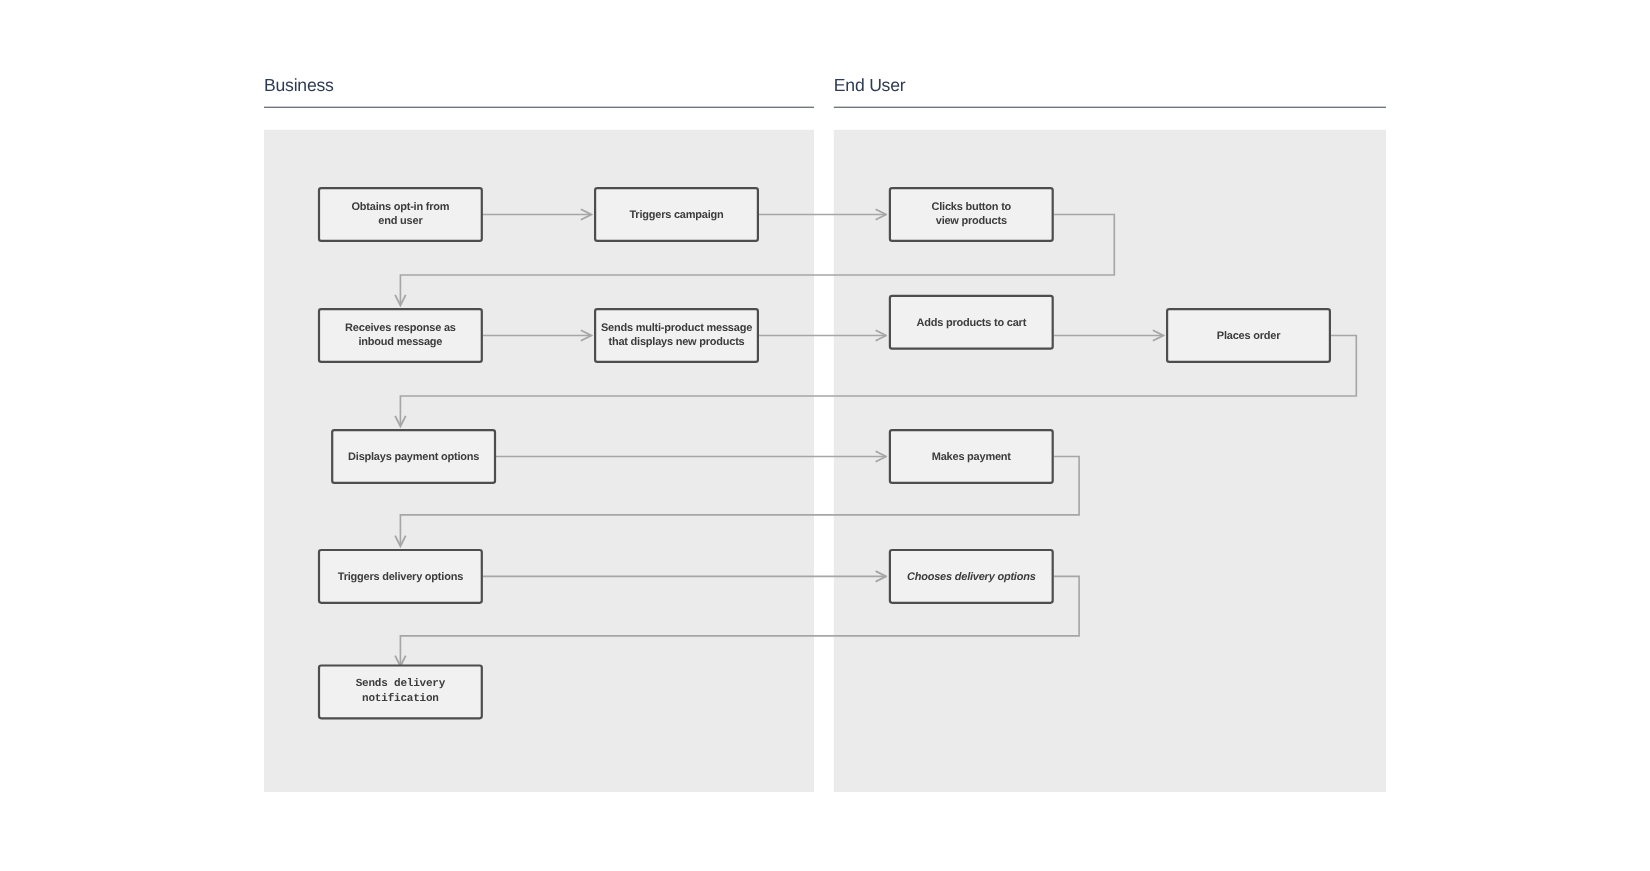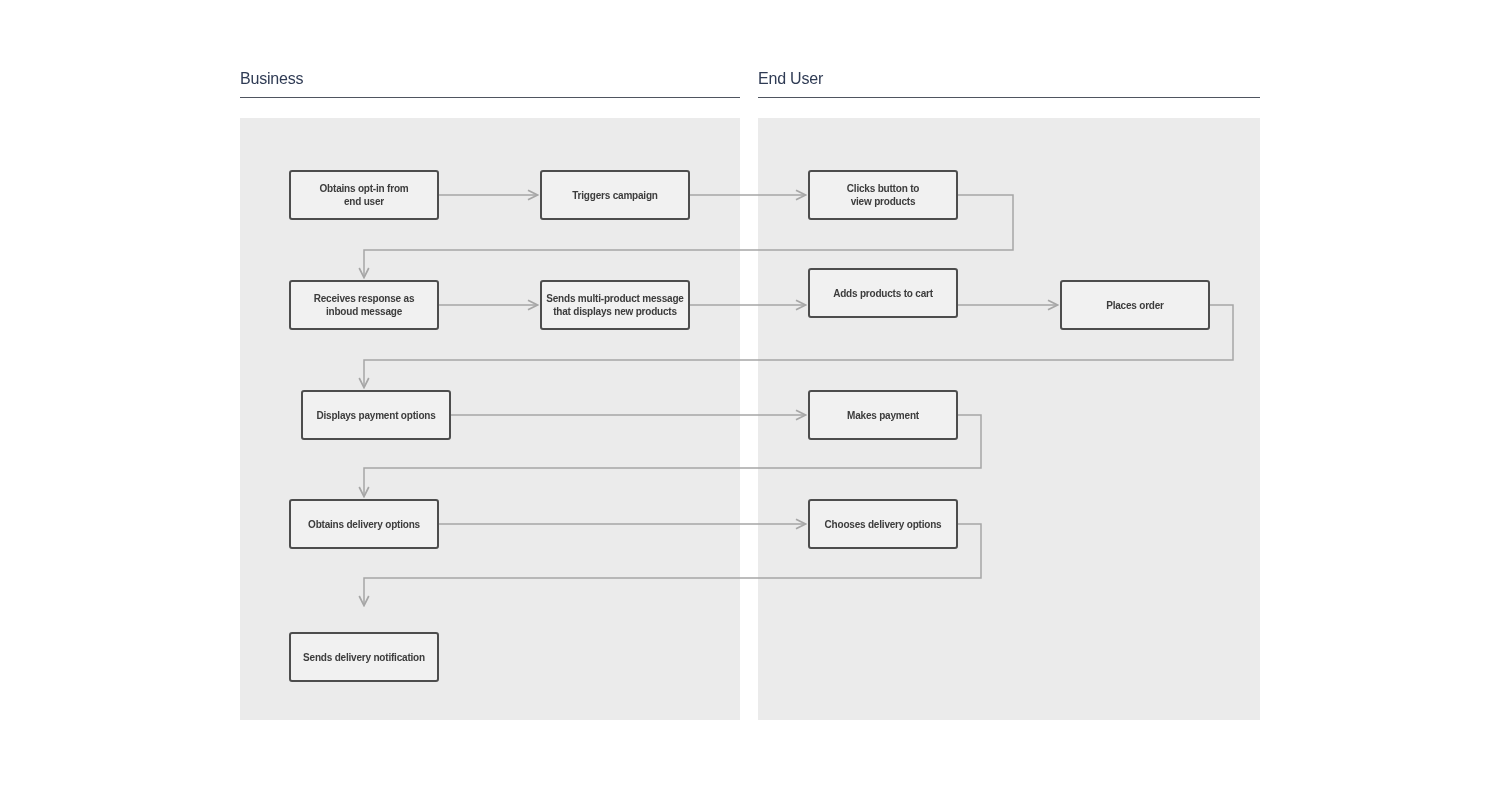--- a/index.html
+++ b/index.html
@@ -68,22 +68,22 @@
   .n0  { left: 289px;  top: 170px; }
   .n1  { left: 540px;  top: 170px; }
   .n2  { left: 808px;  top: 170px; }
   .n3  { left: 289px;  top: 280px; }
   .n4  { left: 540px;  top: 280px; }
   .n5  { left: 808px;  top: 268px; }
   .n6  { left: 1060px; top: 280px; }
   .n7  { left: 301px;  top: 390px; }
   .n8  { left: 808px;  top: 390px; text-align: center; }
   .n9  { left: 289px;  top: 499px; }
-  .n10 { left: 808px;  top: 499px; }
-  .n11 { left: 289px;  top: 632px; }
+  .n10 { left: 808px;  top: 499px; font-style: italic; }
+  .n11 { left: 289px;  top: 604px; font-family: Liberation Mono, monospace; }
 </style>
 </head>
 <body>
 
 <div class="canvas">
 
   <div class="lane-title business">Business</div>
   <div class="lane-title end-user">End User</div>
   <div class="lane-underline business"></div>
   <div class="lane-underline end-user"></div>
@@ -135,21 +135,21 @@
   <div class="node n6">
     <span class="node-label">Places order</span>
   </div>
   <div class="node n7">
     <span class="node-label">Displays payment options</span>
   </div>
   <div class="node n8">
     <span class="node-label">Makes payment</span>
   </div>
   <div class="node n9">
-    <span class="node-label">Obtains delivery options</span>
+    <span class="node-label">Triggers delivery options</span>
   </div>
   <div class="node n10">
     <span class="node-label">Chooses delivery options</span>
   </div>
   <div class="node n11">
     <span class="node-label">Sends delivery notification</span>
   </div>
 
 </div>
 

